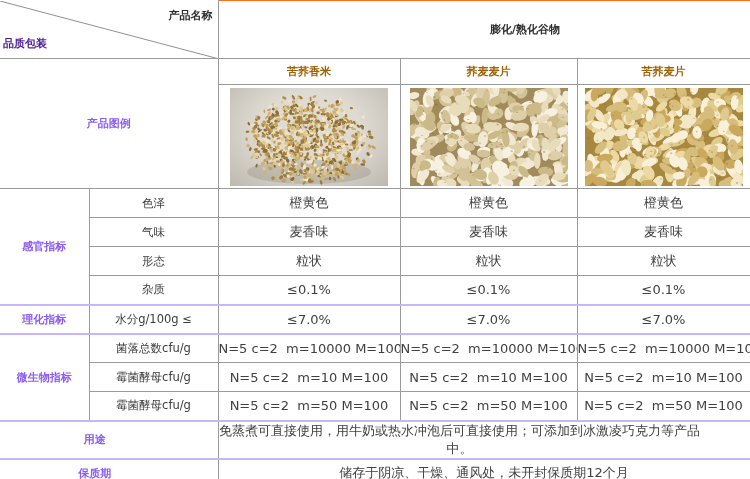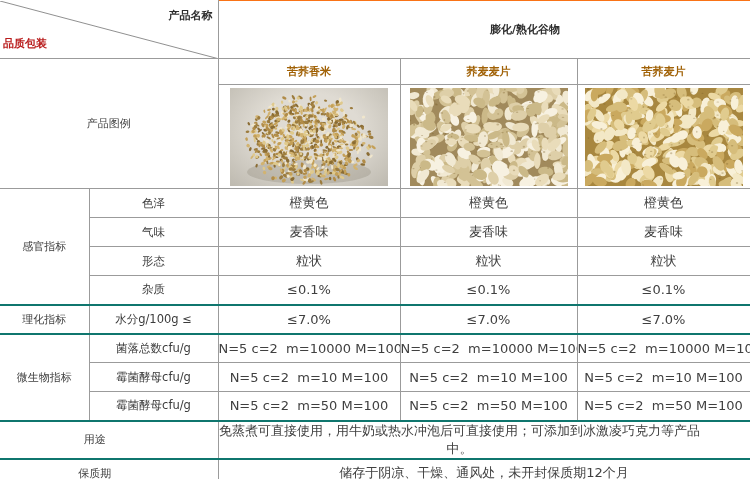--- a/index.html
+++ b/index.html
@@ -16,32 +16,32 @@
     border:1px solid #9b9b9b;
     text-align:center;vertical-align:middle;
     font-size:11px;color:#3b3b3b;
     padding:0;overflow:hidden;
   }
   td.edge{border-left:none;}
   tr.r1{height:58px;}
   tr.r2{height:26px;}
   tr.r3{height:104px;}
   tr.rv{height:29px;}
-  tr.sep td{border-top:2px solid #0f766e;}
-  .lab{font-weight:normal;color:#404040;}
+  tr.sep td{border-top:2px solid #c4b5fd;}
+  .lab{font-weight:bold;color:#8b5cf6;}
   .lab.shift{padding-right:28px;}
   .phead{font-weight:bold;color:#a16207;}
   .cat{font-weight:bold;color:#2d2d2d;padding-left:82px;border-top:1px solid #f97316;}
   .sub{font-size:11.5px;}
   .val{font-size:13px;color:#404040;white-space:pre;}
   .val.long{white-space:normal;padding-right:49px;}
   .diag{position:relative;border-top:none;}
   .diag svg.dline{position:absolute;left:0;top:0;width:100%;height:100%;display:block;}
   .corner-tr{position:absolute;top:7px;right:5px;font-weight:bold;color:#2d2d2d;}
-  .corner-bl{position:absolute;bottom:7px;left:3px;font-weight:bold;color:#b91c1c;}
+  .corner-bl{position:absolute;bottom:7px;left:3px;font-weight:bold;color:#4c1d95;}
   .photocell{vertical-align:middle;}
   .photo{width:158px;height:98px;margin:0 auto;overflow:hidden;}
   .photo svg{display:block;width:100%;height:100%;}
 </style>
 </head>
 <body>
 
 <table class="spec">
   <colgroup>
     <col style="width:89px">

